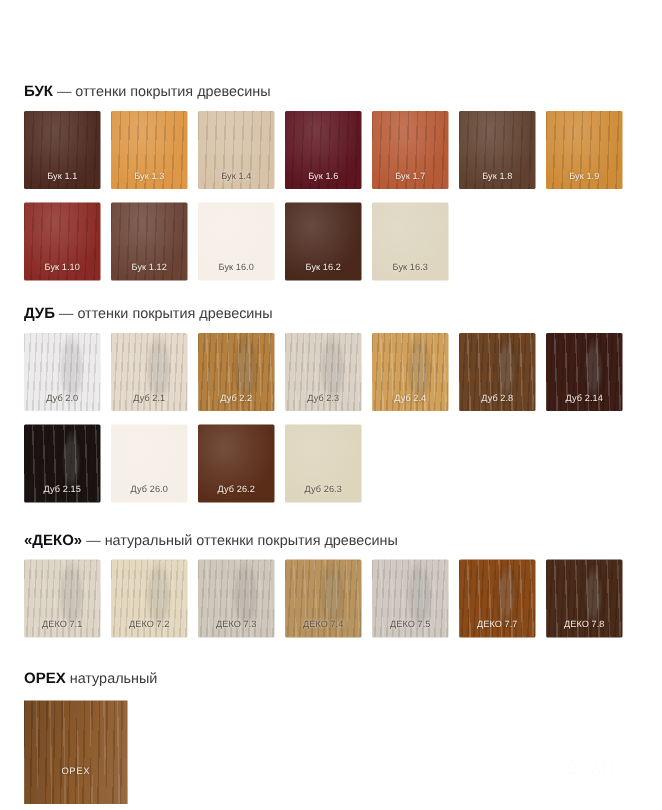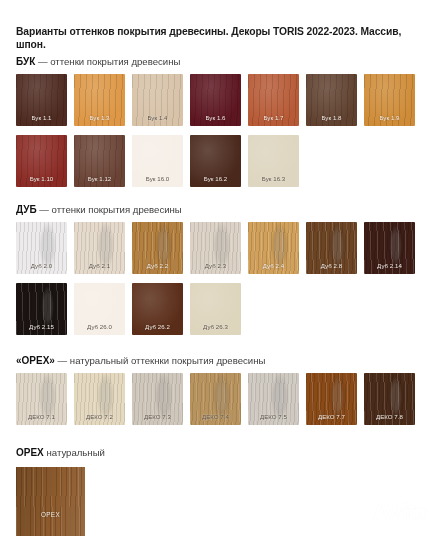--- a/index.html
+++ b/index.html
@@ -127,21 +127,20 @@
     letter-spacing: -1px;
     line-height: 25px;
     text-shadow: 0 0 1px rgba(0,0,0,0.06);
   }
 </style>
 </head>
 <body>
 
 <div class="page">
 
-  <div class="title">Варианты оттенков покрытия древесины. Декоры TORIS 2022-2023. Массив, шпон.</div>
 
   <div class="section" id="section-buk">
     <div class="section-head" style="top:56px;">
       <span class="kind">БУК</span>
       <span class="dash">—</span>
       <span>оттенки покрытия древесины</span>
     </div>
     <div class="swatch-row" id="buk-row-0" style="top:74px;">
         <div class="swatch dark" style="background: rgb(78, 42, 32);">
           <div class="grain" style="background-image: repeating-linear-gradient(92deg, rgba(0, 0, 0, 0.13) 0px, rgba(0, 0, 0, 0.13) 1px, transparent 1px, transparent 6px), radial-gradient(at 40% 25%, rgba(255, 255, 255, 0.16) 0%, transparent 72%);"></div>
@@ -247,21 +246,21 @@
         </div>
         <div class="swatch light" style="background: rgb(222, 213, 189);">
           <div class="grain" style="background-image: radial-gradient(at 35% 30%, rgba(255, 255, 255, 0.13) 0%, transparent 70%);"></div>
           <div class="label">Дуб 26.3</div>
         </div>
       </div>
   </div>
 
   <div class="section" id="section-deko">
     <div class="section-head" style="top:355px;">
-      <span class="kind">«ОРЕХ»</span>
+      <span class="kind">«ДЕКО»</span>
       <span class="dash">—</span>
       <span>натуральный оттекнки покрытия древесины</span>
     </div>
     <div class="swatch-row" id="deko-row-0" style="top:373px;">
         <div class="swatch light" style="background: rgb(222, 213, 198);">
           <div class="grain" style="background-image: repeating-linear-gradient(93deg, rgba(0, 0, 0, 0.1) 0px, rgba(0, 0, 0, 0.1) 1px, transparent 1px, transparent 4px), repeating-linear-gradient(88deg, rgba(255, 255, 255, 0.13) 0px, rgba(255, 255, 255, 0.13) 1px, transparent 1px, transparent 7px), radial-gradient(14px 40px at 62% 46%, rgba(0, 0, 0, 0.1) 0px, rgba(0, 0, 0, 0.1) 38%, transparent 62%), radial-gradient(9px 30px at 62% 46%, rgba(255, 255, 255, 0.13) 0px, rgba(255, 255, 255, 0.13) 42%, transparent 70%);"></div>
           <div class="label">ДЕКО 7.1</div>
         </div>
         <div class="swatch light" style="background: rgb(228, 216, 191);">
           <div class="grain" style="background-image: repeating-linear-gradient(93deg, rgba(0, 0, 0, 0.1) 0px, rgba(0, 0, 0, 0.1) 1px, transparent 1px, transparent 4px), repeating-linear-gradient(88deg, rgba(255, 255, 255, 0.13) 0px, rgba(255, 255, 255, 0.13) 1px, transparent 1px, transparent 7px), radial-gradient(14px 40px at 62% 46%, rgba(0, 0, 0, 0.1) 0px, rgba(0, 0, 0, 0.1) 38%, transparent 62%), radial-gradient(9px 30px at 62% 46%, rgba(255, 255, 255, 0.13) 0px, rgba(255, 255, 255, 0.13) 42%, transparent 70%);"></div>

